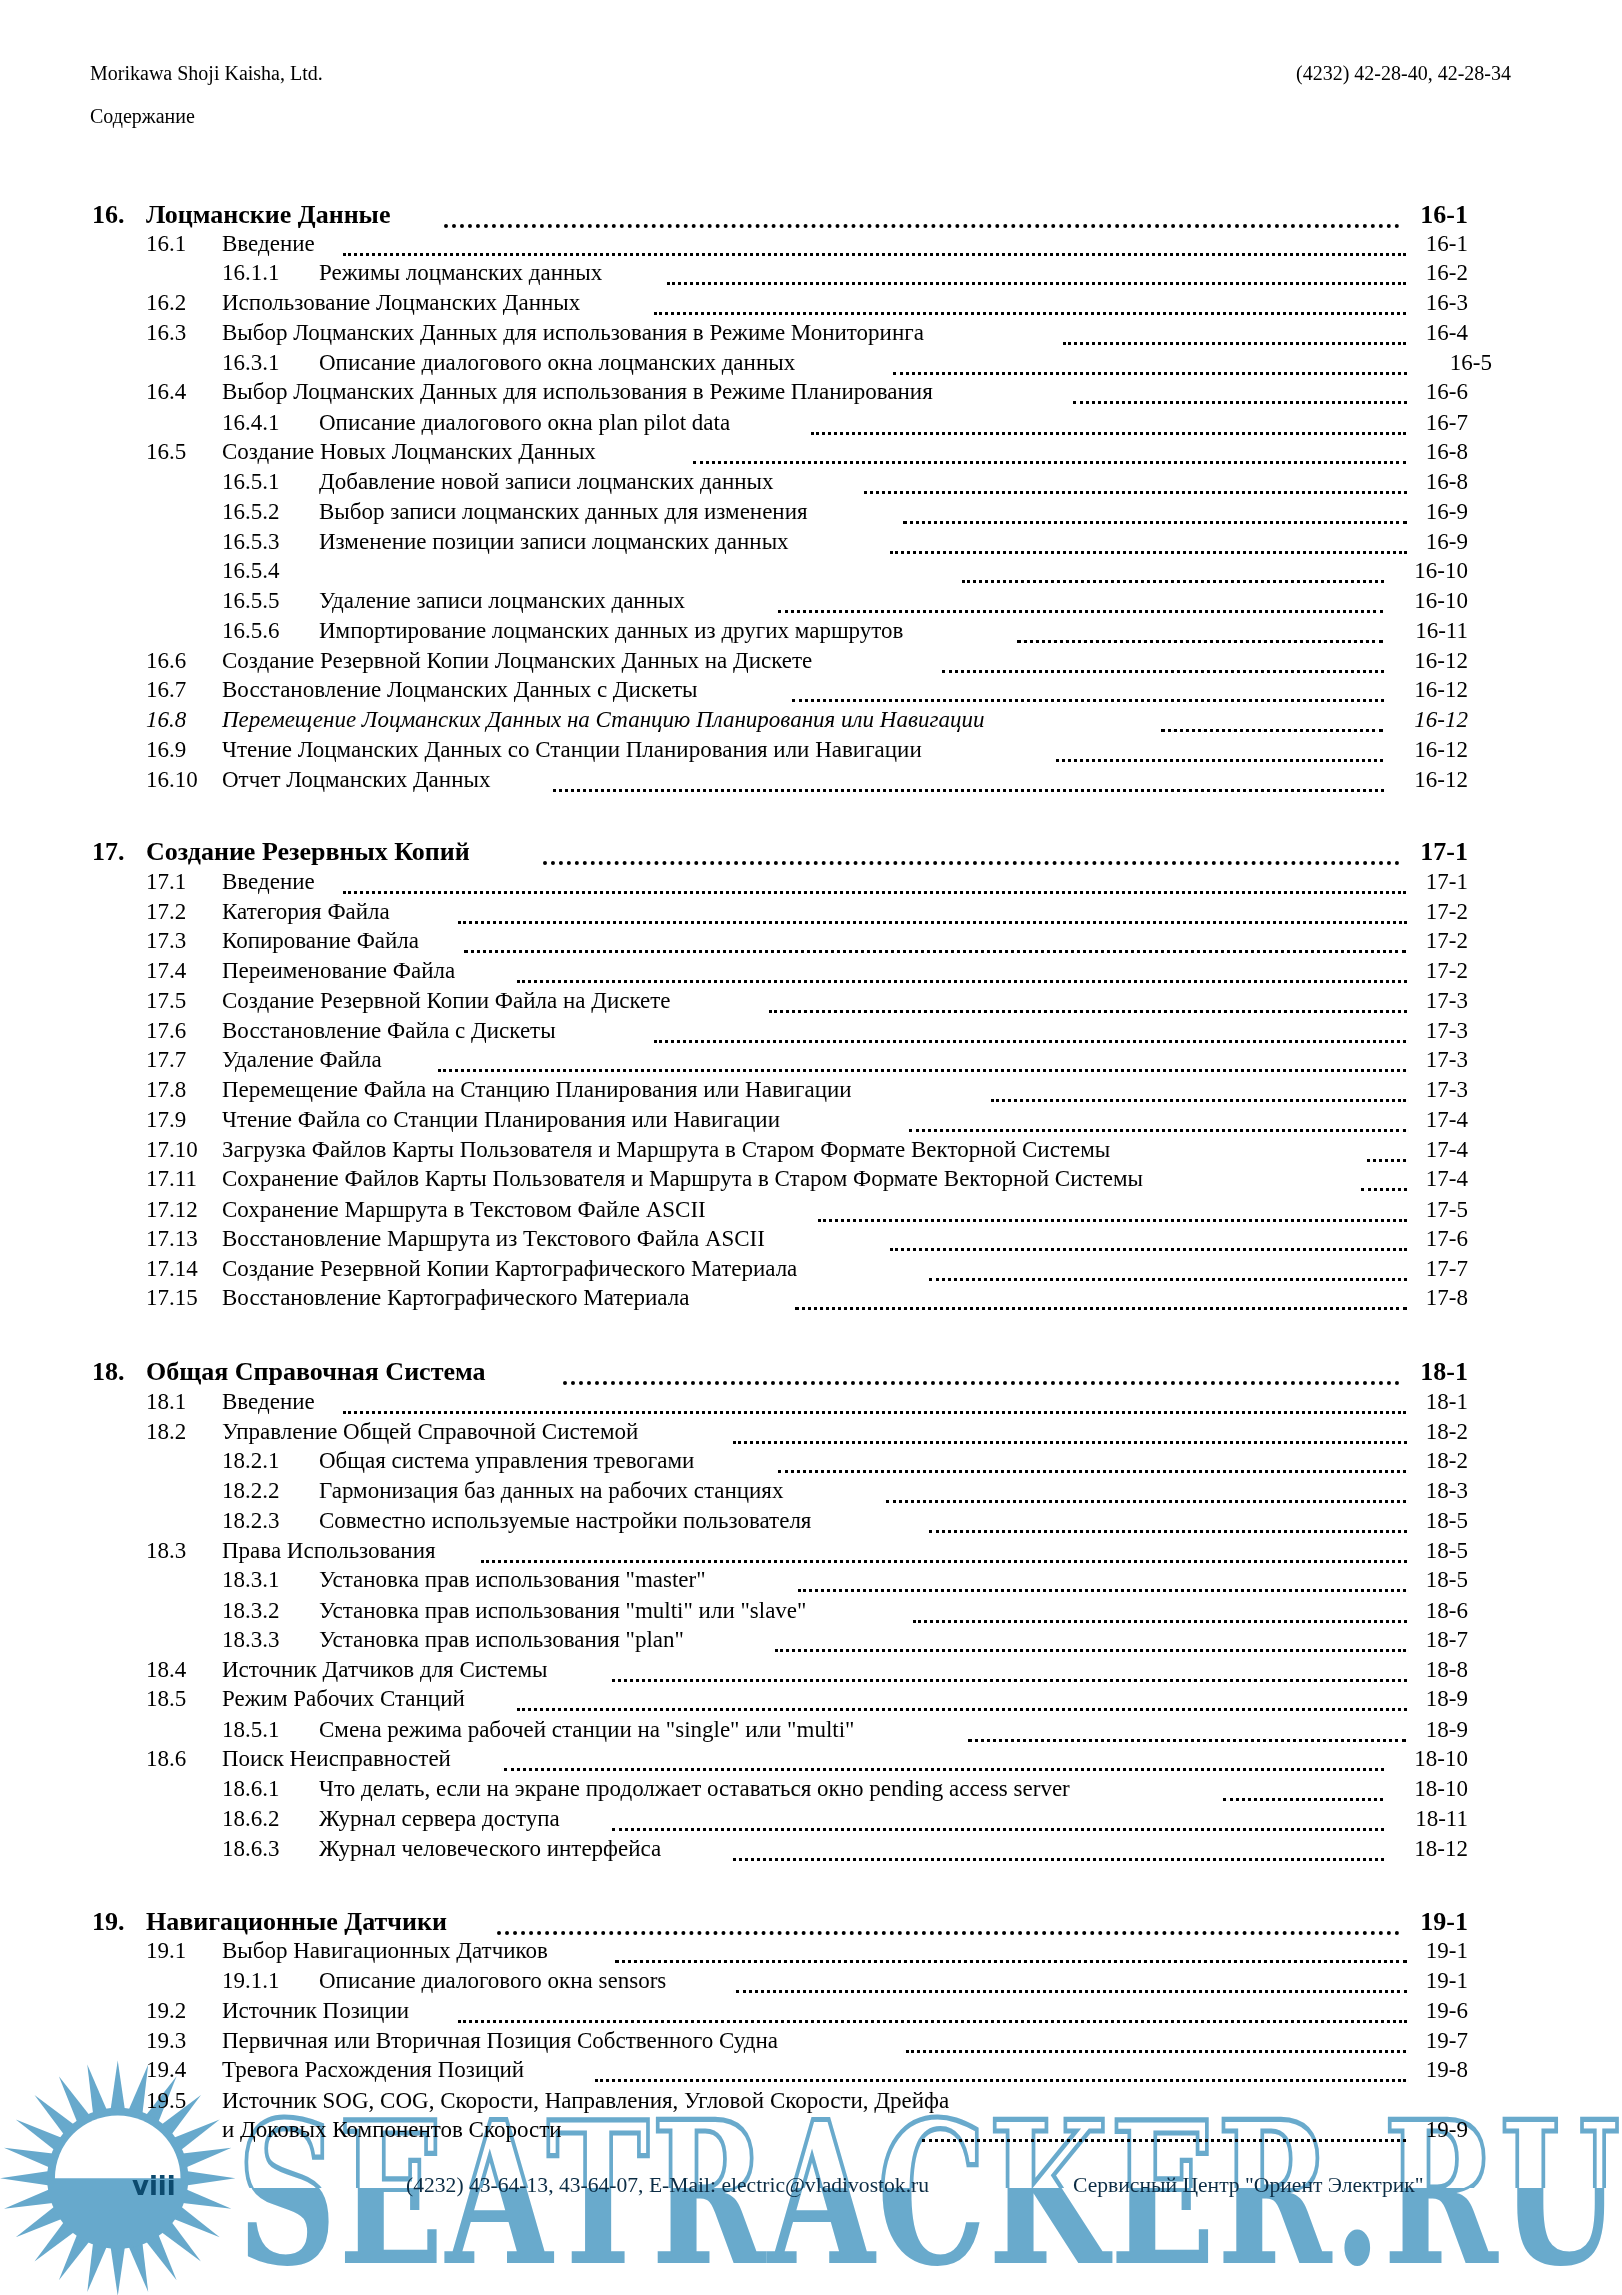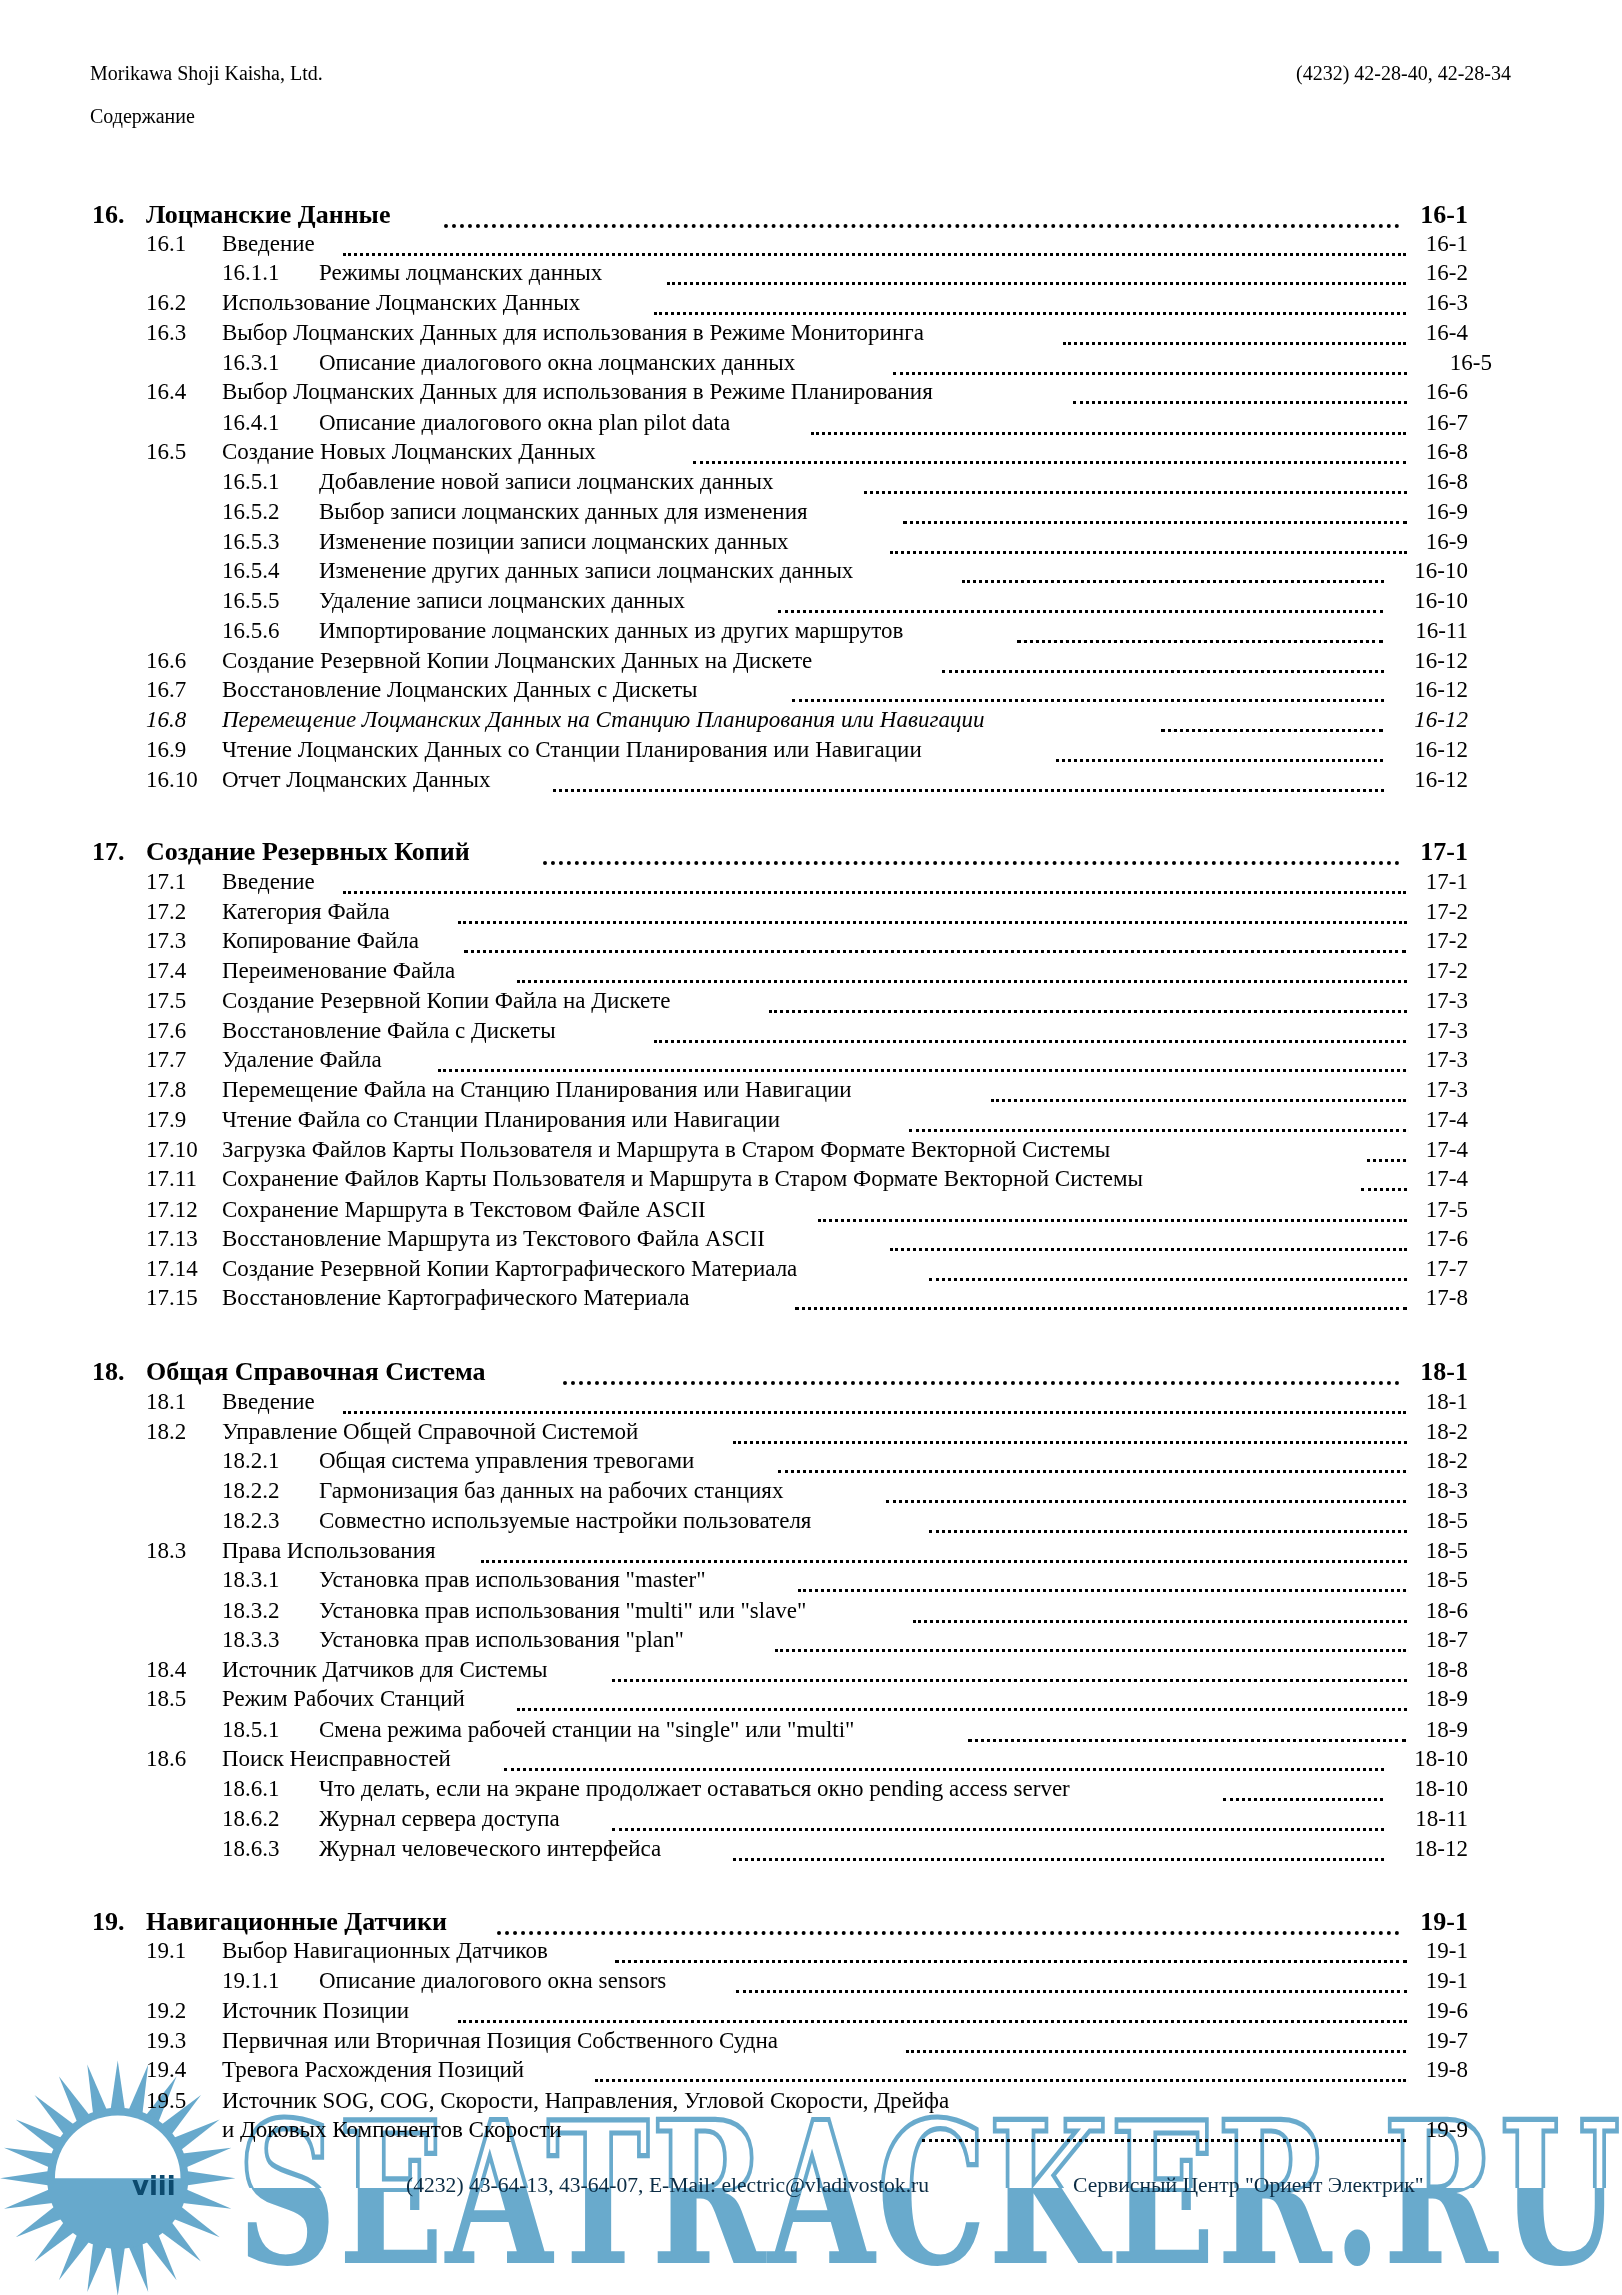--- a/index.html
+++ b/index.html
@@ -158,21 +158,20 @@
       <span class="page">16-9</span>
     </div>
     <div class="row lvl2" style="top: 527px;">
       <span class="num">16.5.3</span>
       <span class="title">Изменение позиции записи лоцманских данных</span>
       <span class="leader" style="left: 890px; width: 517px; top: 24px;"></span>
       <span class="page">16-9</span>
     </div>
     <div class="row lvl2" style="top: 556px;">
       <span class="num">16.5.4</span>
-      <span class="title">Изменение других данных записи лоцманских данных</span>
       <span class="leader" style="left: 962px; width: 422px; top: 24px;"></span>
       <span class="page">16-10</span>
     </div>
     <div class="row lvl2" style="top: 586px;">
       <span class="num">16.5.5</span>
       <span class="title">Удаление записи лоцманских данных</span>
       <span class="leader" style="left: 778px; width: 605px; top: 24px;"></span>
       <span class="page">16-10</span>
     </div>
     <div class="row lvl2" style="top: 616px;">

